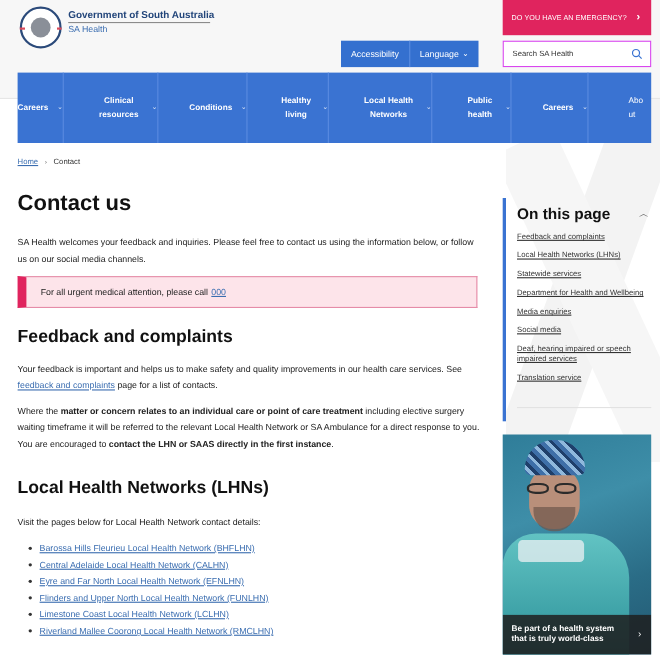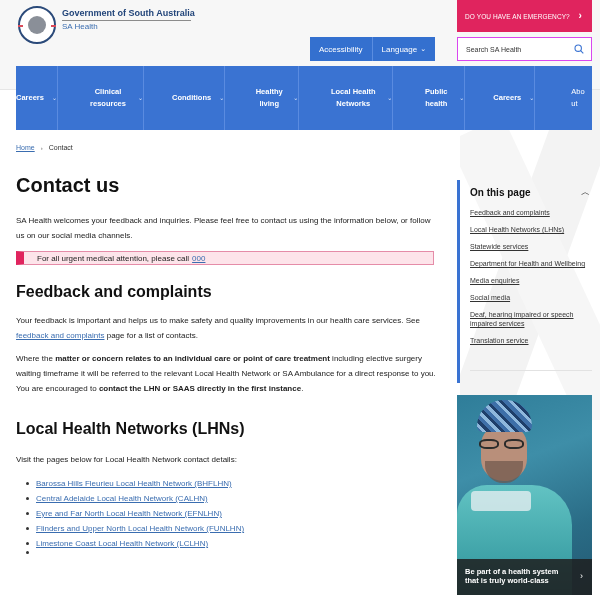--- a/index.html
+++ b/index.html
@@ -42,37 +42,37 @@
     .breadcrumb a { color: #3a6db0; text-decoration: underline; }
     .breadcrumb .sep { margin: 0 6px; font-size: 6px; color: #666; }
 
     .main { position: absolute; left: 16px; top: 174px; width: 420px; }
     h1 { font-size: 20px; font-weight: bold; color: #111; margin-bottom: 16px; }
     h2 { font-size: 16px; font-weight: bold; color: #111; }
     p { font-size: 8px; line-height: 15px; color: #222; }
     a.link { color: #3a6db0; text-decoration: underline; }
 
     .intro { margin-bottom: 8px; }
-    .alert { width: 418px; height: 14px; background: #fde4ea; border: 1px solid #e58ca8; border-left: 8px solid #e0245e; display: flex; align-items: center; padding-left: 13px; font-size: 8px; color: #222; margin-bottom: 18px; }
+    .alert { width: 418px; height: 29px; background: #fde4ea; border: 1px solid #e58ca8; border-left: 8px solid #e0245e; display: flex; align-items: center; padding-left: 13px; font-size: 8px; color: #222; margin-bottom: 18px; }
     .alert a { color: #3a6db0; text-decoration: underline; margin-left: 3px; }
 
     .h-feedback { margin-bottom: 12px; }
     .p-feedback1 { margin-bottom: 8px; }
     .p-feedback2 { margin-bottom: 24px; }
     .h-lhn { margin-bottom: 14px; }
     .p-lhn { margin-bottom: 9px; }
 
     ul.lhn { list-style: none; padding-left: 10px; }
     ul.lhn li { font-size: 8px; line-height: 15px; display: flex; align-items: center; }
     ul.lhn li .bullet { width: 3px; height: 3px; background: #333; border-radius: 50%; margin-right: 7px; }
     ul.lhn li a { color: #3a6db0; text-decoration: underline; }
 
     .otp { position: absolute; left: 457px; top: 180px; width: 135px; height: 203px; border-left: 3px solid #3a73d2; padding-left: 10px; }
     .otp-head { display: flex; justify-content: space-between; align-items: center; margin-top: 6px; margin-bottom: 9px; padding-right: 2px; }
-    .otp-title { font-size: 10px; font-weight: bold; color: #111; }
+    .otp-title { font-size: 14px; font-weight: bold; color: #111; }
     .otp-toggle { font-size: 9px; color: #222; }
     .otp-item { font-size: 7px; line-height: 9px; color: #333; margin-bottom: 8px; display: block; }
     .otp-rule { position: absolute; left: 10px; right: 0; bottom: 12px; height: 1px; background: #e2e2e2; }
 
     .promo { position: absolute; left: 457px; top: 395px; width: 135px; height: 200px; overflow: hidden; background: linear-gradient(160deg, #2f7d99 0%, #3e8ea8 35%, #2a6c86 70%, #235a73 100%); }
     .promo .cap { position: absolute; left: 20px; top: 5px; width: 55px; height: 32px; border-radius: 28px 28px 6px 6px; background: repeating-linear-gradient(45deg, #3e6fa8 0 4px, #8fb8dc 4px 7px, #1f3f6a 7px 10px); }
     .promo .face { position: absolute; left: 24px; top: 30px; width: 46px; height: 56px; border-radius: 20px 20px 22px 22px; background: #b98f7a; }
     .promo .glasses { position: absolute; left: 20px; top: 44px; width: 52px; height: 10px; }
     .promo .glasses span { position: absolute; top: 0; width: 20px; height: 10px; border: 2px solid #2b2b2b; border-radius: 40%; }
     .promo .beard { position: absolute; left: 28px; top: 66px; width: 38px; height: 22px; border-radius: 0 0 18px 18px; background: #6e564c; opacity: 0.7; }
@@ -190,20 +190,21 @@
     <li>
         <span class="bullet"></span>
         <a href="#">Flinders and Upper North Local Health Network (FUNLHN)</a>
       </li>
     <li>
         <span class="bullet"></span>
         <a href="#">Limestone Coast Local Health Network (LCLHN)</a>
       </li>
     <li>
         <span class="bullet"></span>
+        <a href="#">Riverland Mallee Coorong Local Health Network (RMCLHN)</a>
       </li>
   </ul>
 </div>
 
 <aside class="otp">
   <div class="otp-head">
     <span class="otp-title">On this page</span>
     <span class="otp-toggle">︿</span>
   </div>
   <a class="otp-item" href="#">Feedback and complaints</a>

